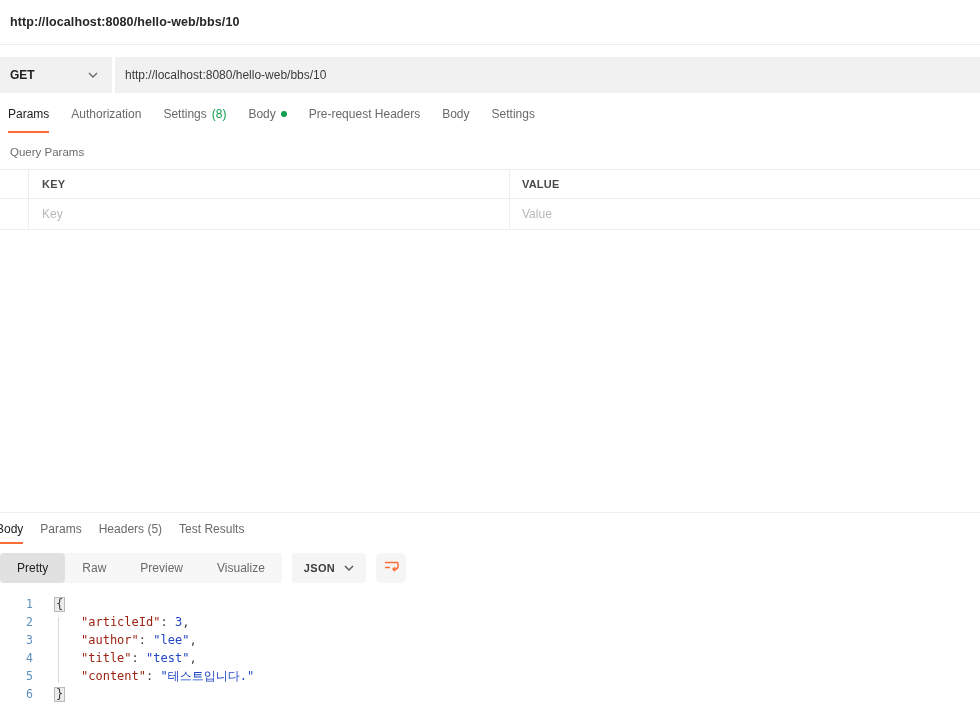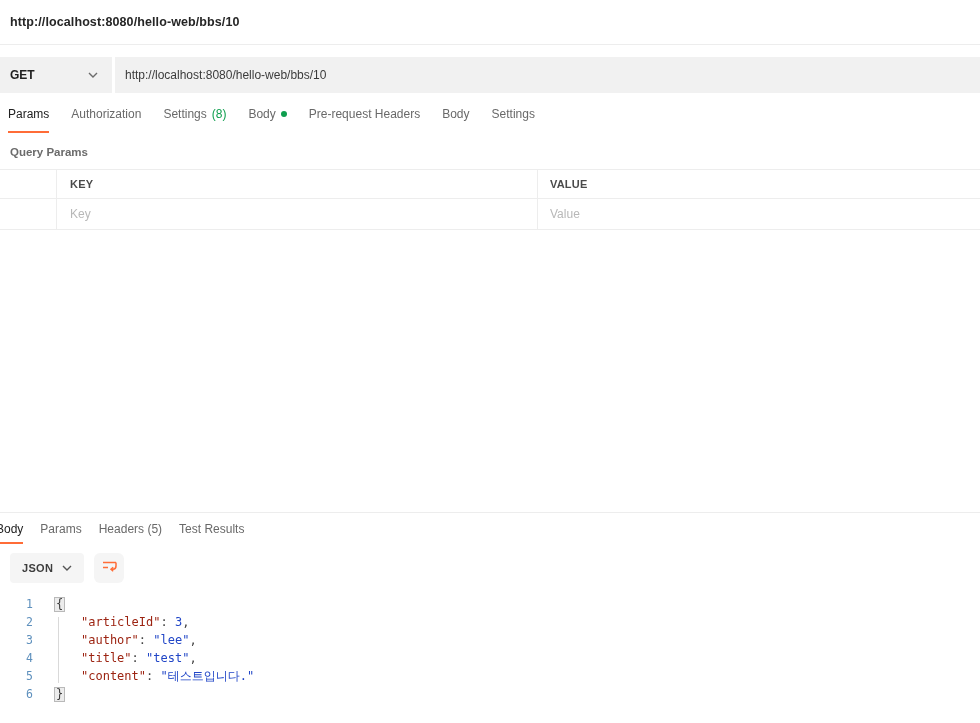--- a/index.html
+++ b/index.html
@@ -24,23 +24,23 @@
 
   
   .req-tabs { margin-top:14px; padding-left:8px; display:flex; gap:22px; height:26px; }
   .req-tab { font-size:12px; color:#696969; cursor:pointer; display:flex; align-items:flex-start; gap:5px;
     padding-bottom:8px; border-bottom:2px solid transparent; height:26px; }
   .req-tab.active { color:#212121; border-bottom-color:#ff6c37; }
   .tab-count { color:#0e9e4e; }
   .green-dot { width:6px; height:6px; border-radius:50%; background:#0e9e4e; display:inline-block; margin-top:4px; }
 
   
-  .section-label { margin-top:13px; padding-left:10px; font-size:11.5px; font-weight:bold; color:#6b6b6b; height:14px; }
+  .section-label { margin-top:13px; padding-left:10px; font-size:11.5px; font-weight:normal; color:#6b6b6b; height:14px; }
   .params-table { margin-top:9px; border-top:1px solid #ededed; border-bottom:1px solid #ededed; }
-  .p-row { display:flex; border-bottom:1px solid #ededed;padding-left:28px; }
+  .p-row { display:flex; border-bottom:1px solid #ededed; }
   .p-row:last-child { border-bottom:none; }
   .p-head { height:29px; }
   .p-input-row { height:30px; }
   .p-cell { display:flex; align-items:center; }
   .cell-check { width:29px; border-right:1px solid #ededed; }
   .cell-key { width:481px; border-right:1px solid #ededed; padding-left:13px; }
   .cell-value { flex:1; padding-left:12px; }
   .col-header { font-size:11px; font-weight:bold; color:#4a4a4a; letter-spacing:.2px; }
   .cell-input { border:none; outline:none; background:transparent; font-size:12px; width:95%;
     font-family:"Liberation Sans", sans-serif; color:#3b3b3b; }
@@ -163,20 +163,34 @@
     </div>
     <div class="resp-tab">
       <span>Headers (5)</span>
     </div>
     <div class="resp-tab">
       <span>Test Results</span>
     </div>
   </div>
 
   <div class="resp-toolbar">
+    <div class="view-modes">
+      <div class="view-mode active">
+        <span>Pretty</span>
+      </div>
+      <div class="view-mode">
+        <span>Raw</span>
+      </div>
+      <div class="view-mode">
+        <span>Preview</span>
+      </div>
+      <div class="view-mode">
+        <span>Visualize</span>
+      </div>
+    </div>
 
     <div class="format-btn">
       <span class="format-label">JSON</span>
       <span class="chev">
         <svg width="10" height="6" viewBox="0 0 10 6">
             <polyline points="1,1 5,5 9,1" fill="none" stroke="#555555" stroke-width="1.4"></polyline>
           </svg>
       </span>
     </div>
 

